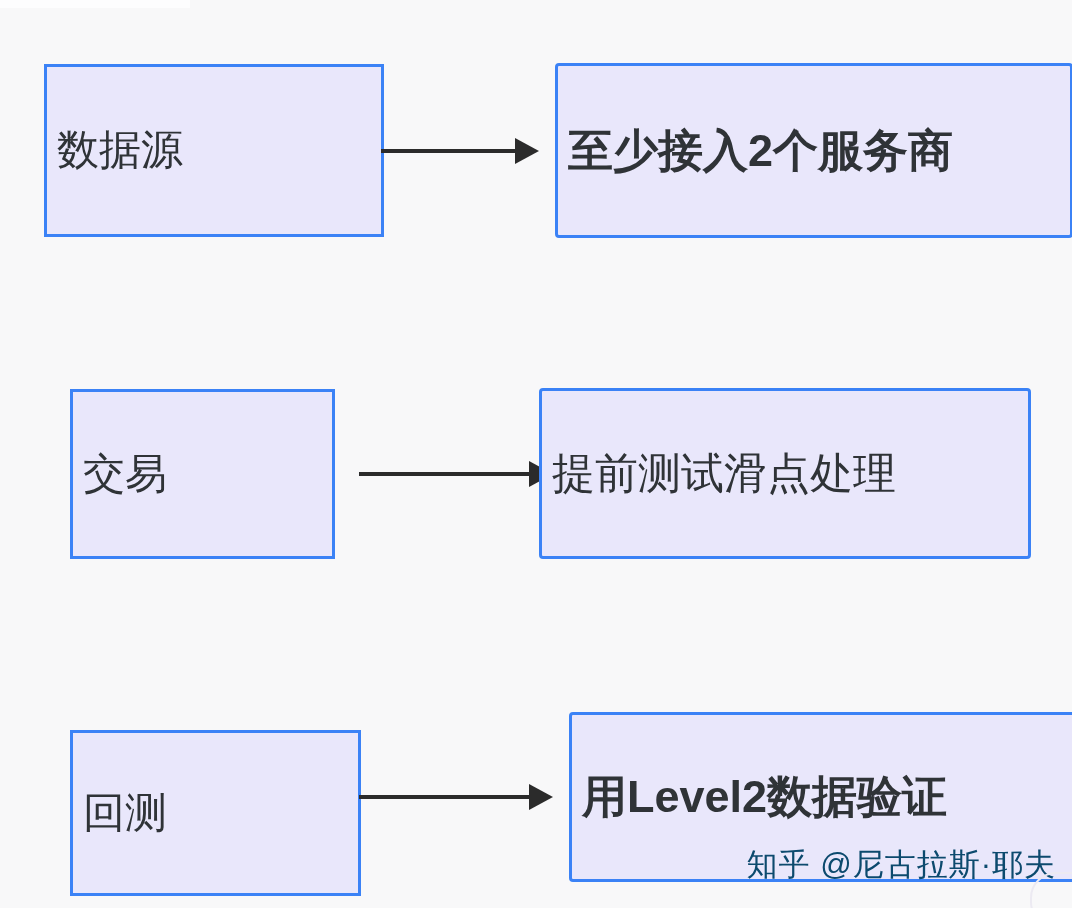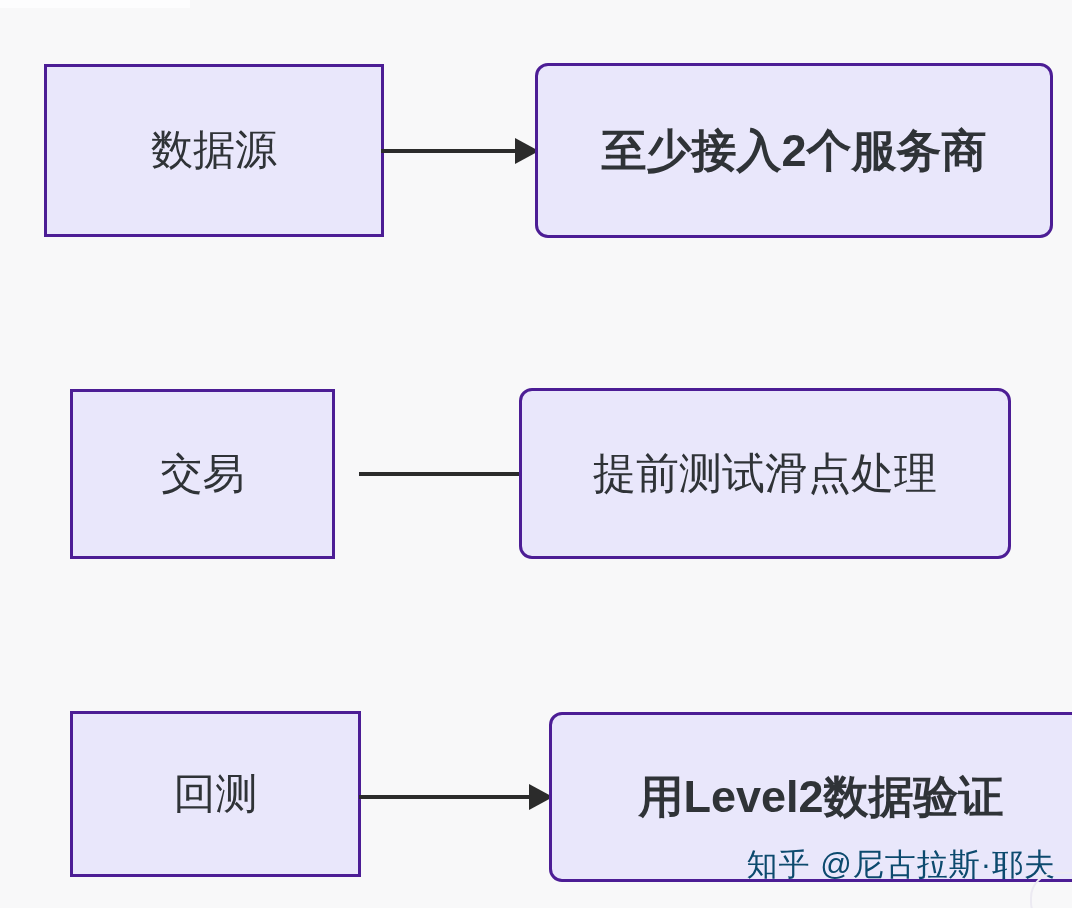--- a/index.html
+++ b/index.html
@@ -24,51 +24,51 @@
     left: 0;
     top: 0;
     width: 190px;
     height: 8px;
     background: #fdfdfe;
   }
   .node {
     position: absolute;
     box-sizing: border-box;
     background: #e9e7fb;
-    border: 3px solid #4c1d95;
+    border: 3px solid #3b82f6;
     display: flex;
     align-items: center;
-    justify-content: center;
     color: #2f3337;
     text-align: center;
     line-height: 1.2;
   }
   .node.square {
     border-radius: 0;
   }
   .node.rounded {
-    border-radius: 13px;
+    border-radius: 4px;
+    margin-left: 20px;
   }
   .node-label {
     display: block;
     padding: 0 10px;
     white-space: nowrap;
   }
   
   #node-r1-left  { left: 44px;  top: 64px;  width: 340px; height: 173px; }
   #node-r1-left .node-label  { font-size: 42px; }
   #node-r1-right { left: 535px; top: 63px;  width: 518px; height: 175px; }
   #node-r1-right .node-label { font-size: 45px; font-weight: bold; }
   
   #node-r2-left  { left: 70px;  top: 389px; width: 265px; height: 170px; }
   #node-r2-left .node-label  { font-size: 42px; }
   #node-r2-right { left: 519px; top: 388px; width: 492px; height: 171px; }
   #node-r2-right .node-label { font-size: 43px; }
   
-  #node-r3-left  { left: 70px;  top: 711px; width: 291px; height: 166px; }
+  #node-r3-left  { left: 70px;  top: 730px; width: 291px; height: 166px; }
   #node-r3-left .node-label  { font-size: 42px; }
   #node-r3-right { left: 549px; top: 712px; width: 544px; height: 170px; }
   #node-r3-right .node-label { font-size: 45px; font-weight: bold; }
 
   .edge {
     position: absolute;
     height: 30px;
     display: block;
   }
   #edge-1 { left: 381px; top: 136px; width: 158px; }

